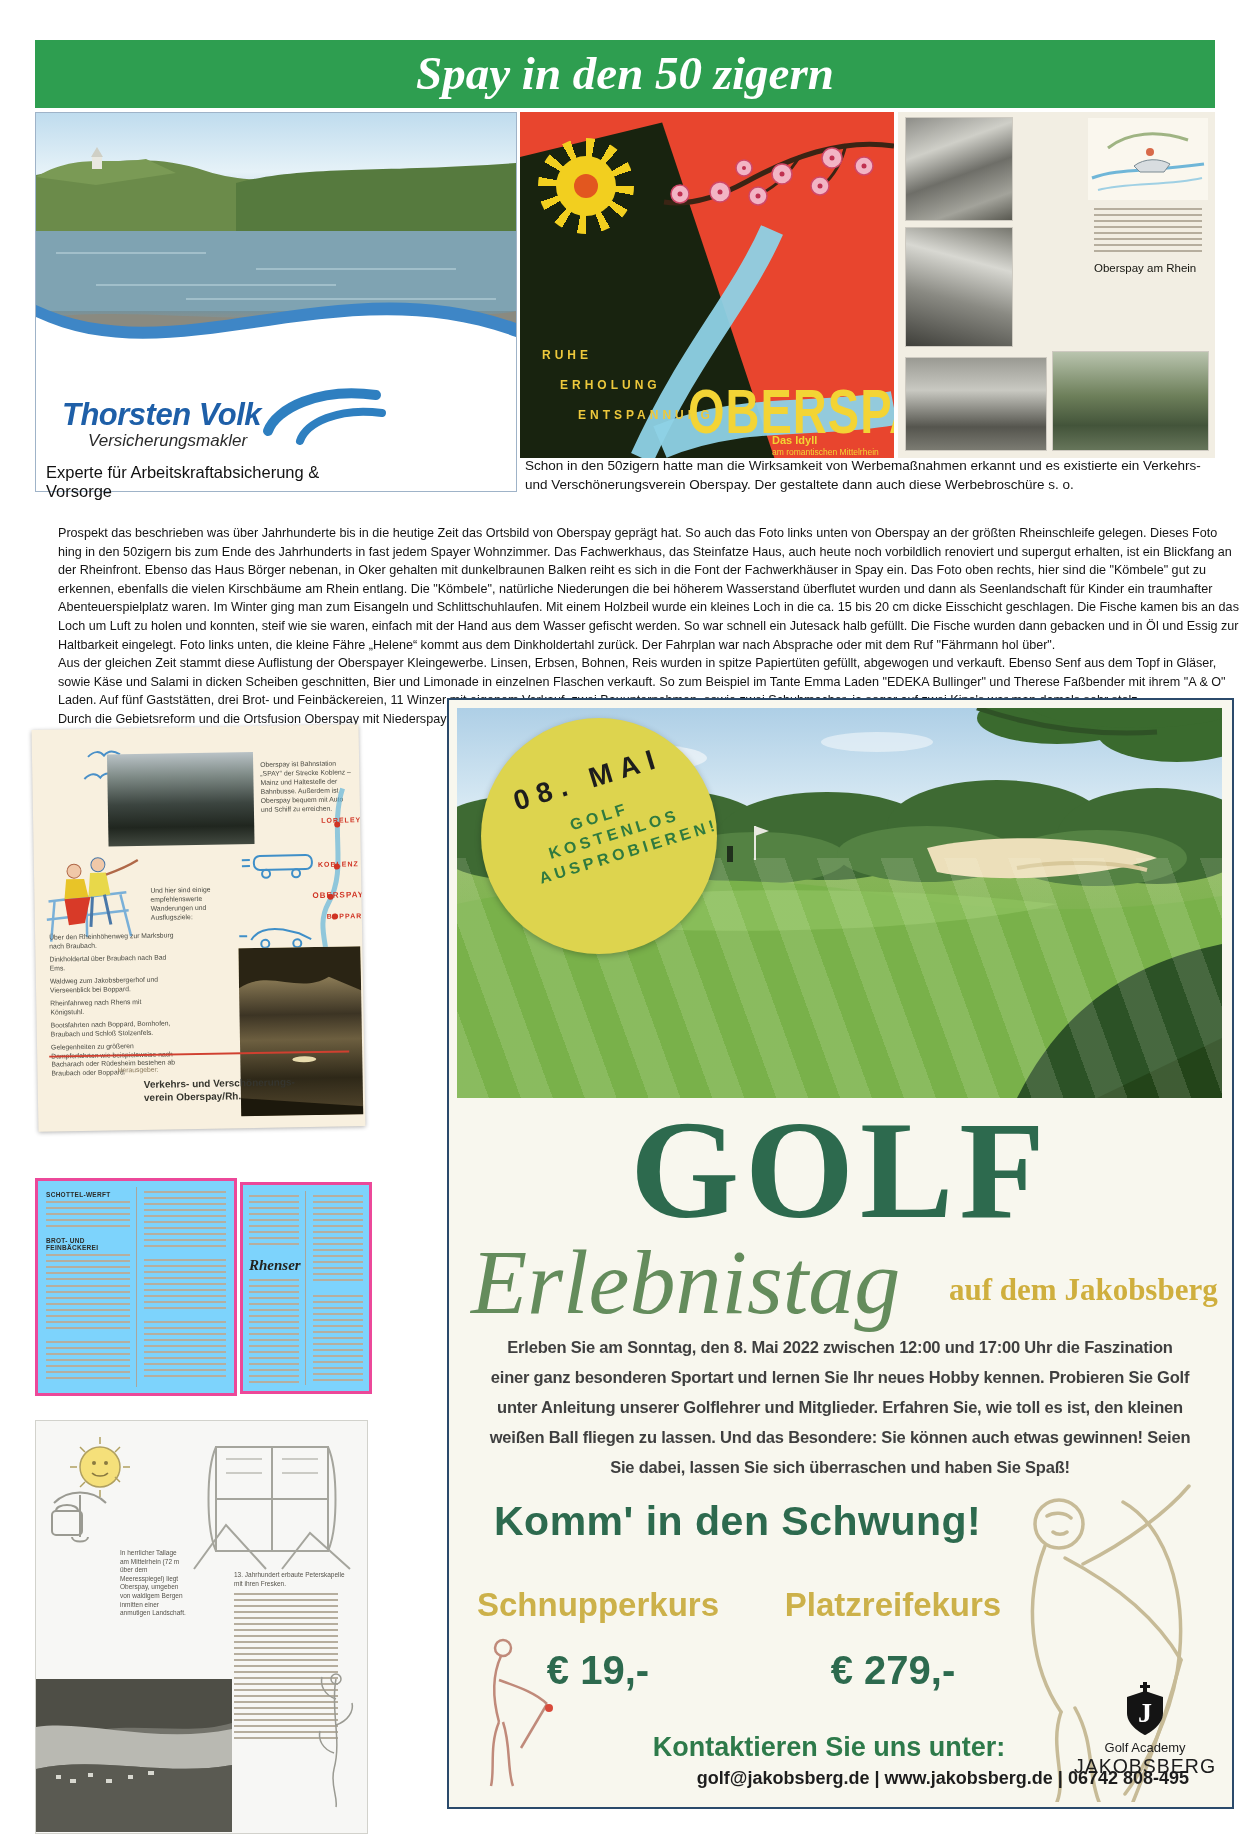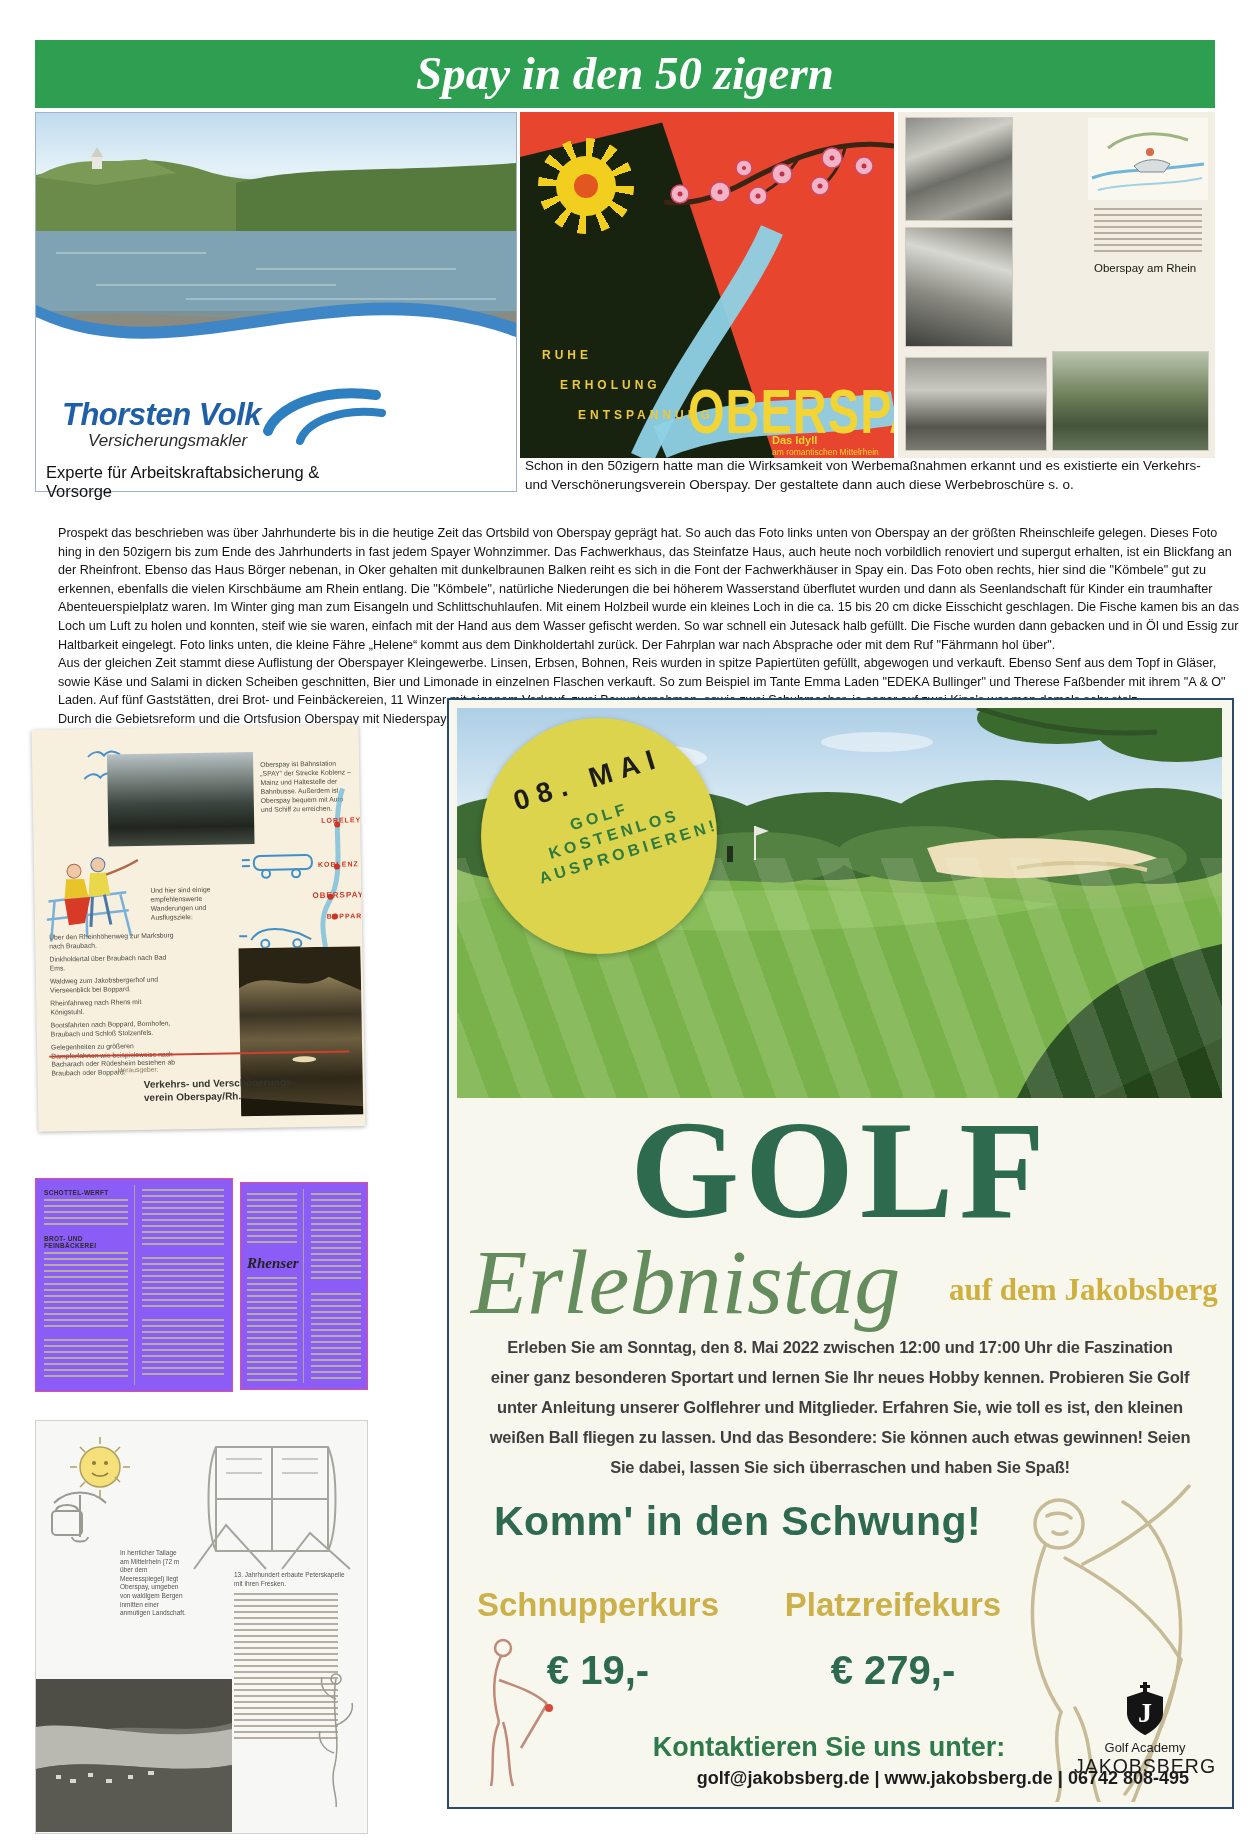--- a/index.html
+++ b/index.html
@@ -63,21 +63,21 @@
   #mb-hint{left:116px;top:158px;width:78px;line-height:9px;}
   .mb-item{width:126px;line-height:8.5px;margin-bottom:5px;}
   #mb-list{left:14px;top:204px;}
   #mb-rule{left:12px;top:326px;width:300px;height:2px;background:#d04030;}
   #mb-publabel{left:80px;top:338px;color:#8a7a5c;}
   #mb-pub{left:106px;top:350px;font-size:10px;font-weight:bold;color:#35352e;line-height:13px;}
   .map-label{position:absolute;color:#d03424;font-weight:bold;font-size:7px;letter-spacing:1px;}
   #mb-sepia{left:203px;top:222px;width:122px;height:168px;
       background:linear-gradient(#d8cba4 0%,#8a7a55 18%,#3c3424 40%,#6d5f40 55%,#2e2818 78%,#55482e 100%);}
   
-  .adscan{background:#8b5cf6;border:1px solid #ec4899;overflow:hidden;}
+  .adscan{background:#7dd3fc;border:3px solid #ec4899;overflow:hidden;}
   #ads-left{left:35px;top:1178px;width:196px;height:212px;}
   #ads-right{left:240px;top:1182px;width:126px;height:206px;}
   .ad-cell{position:absolute;}
   .ad-head{font-size:6.5px;font-weight:bold;color:#2c2c28;letter-spacing:.3px;}
   .vdiv{position:absolute;width:1px;background:#a9a69c;}
   #rhenser{font-family:"Liberation Serif",serif;font-style:italic;font-weight:bold;font-size:15px;color:#23231e;}
   
   #sunbro{left:35px;top:1420px;width:331px;height:412px;background:#f7f7f5;border:1px solid #d2d2cc;overflow:hidden;}
   #sb-col1{left:84px;top:128px;width:66px;font-size:6.5px;line-height:8.6px;color:#55524a;}
   #sb-col2-line{left:198px;top:150px;width:116px;font-size:6.5px;line-height:8.6px;color:#55524a;}

